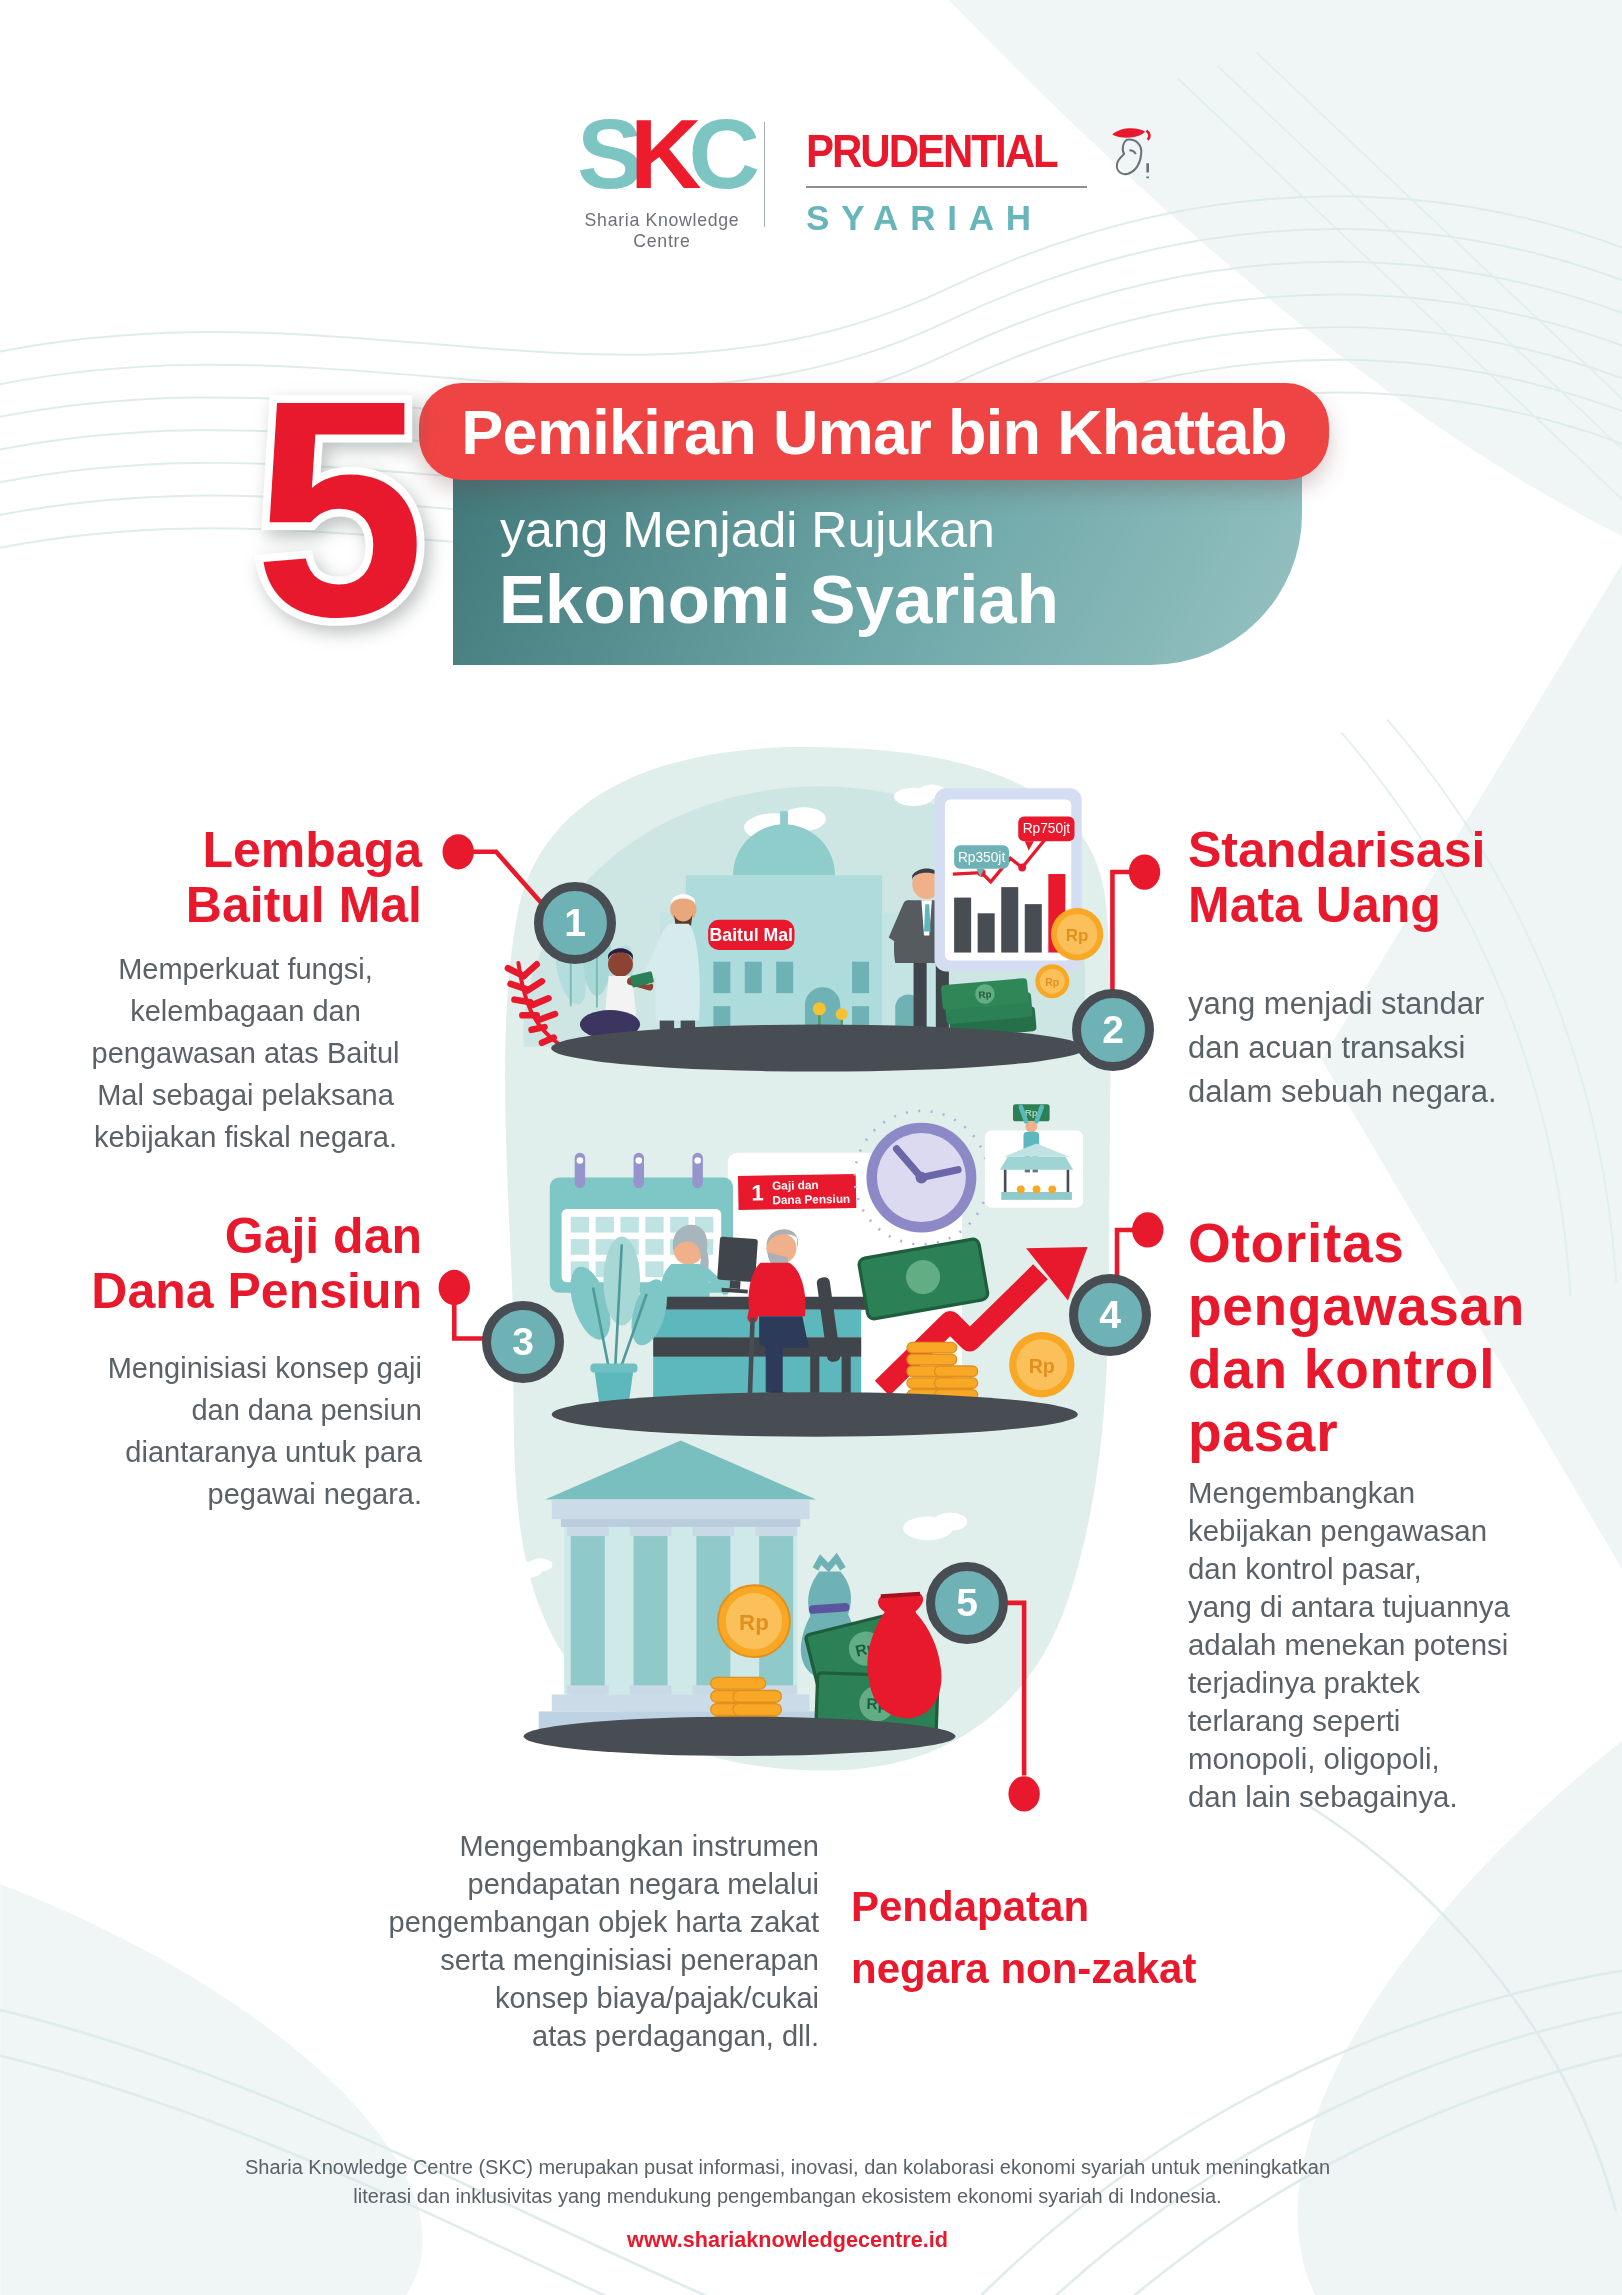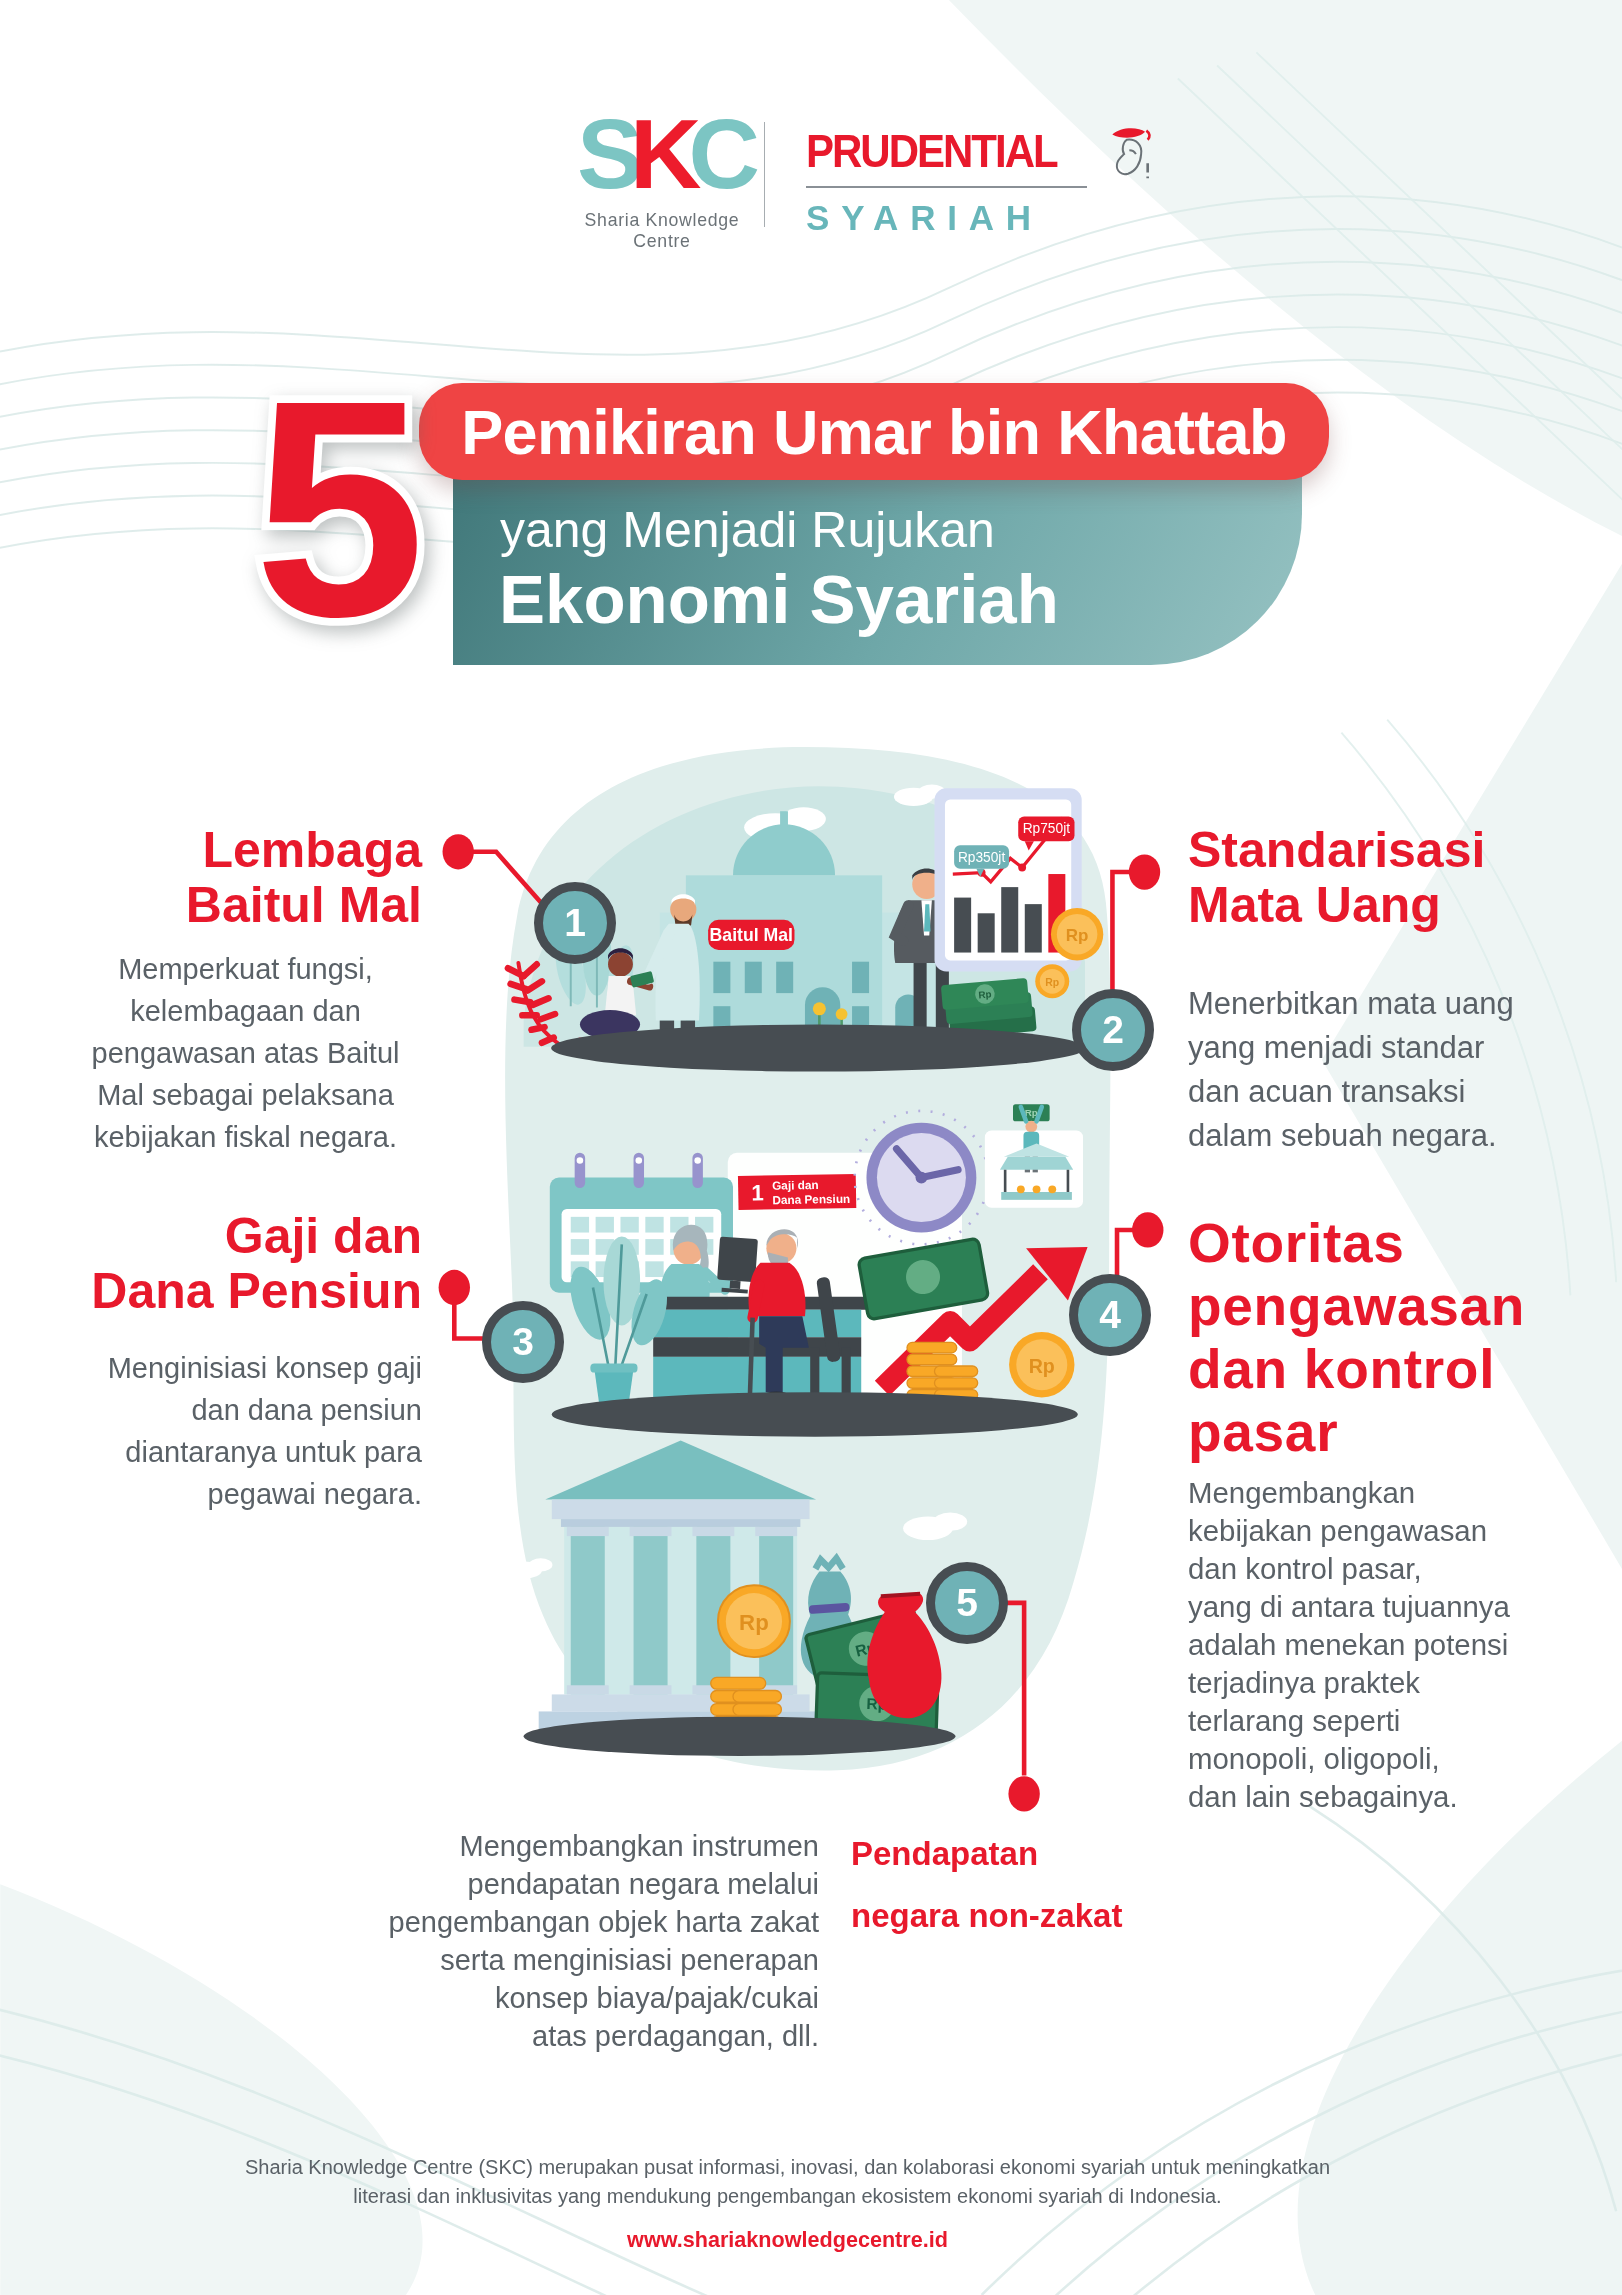--- a/index.html
+++ b/index.html
@@ -41,21 +41,21 @@
   .sec-body{position:absolute;z-index:3;color:#5a6167;font-size:29px;line-height:42px;}
   #t1{left:69px;top:823px;width:353px;text-align:right;}
   #b1{left:69px;top:948px;width:353px;text-align:center;}
   #t2{left:1188px;top:823px;width:419px;}
   #b2{left:1188px;top:982px;width:419px;font-size:31px;line-height:44px;}
   #t3{left:69px;top:1209px;width:353px;text-align:right;}
   #b3{left:69px;top:1331px;width:353px;}
   #t4{left:1188px;top:1212px;width:432px;font-size:55px;line-height:63px;letter-spacing:0.7px;}
   #b4{left:1188px;top:1474px;width:432px;font-size:29.4px;line-height:38px;}
   #b5{left:366px;top:1827px;width:453px;text-align:right;font-size:29px;line-height:38px;}
-  #t5{left:851px;top:1823px;width:510px;font-size:33px;line-height:62px;}
+  #t5{left:851px;top:1876px;width:510px;font-size:42px;line-height:62px;}
   
   .numc{position:absolute;z-index:4;width:64px;height:64px;border-radius:50%;background:#6fb2b6;
         border:9.8px solid #474d52;box-sizing:content-box;color:#fff;font-size:39px;font-weight:bold;
         display:flex;align-items:center;justify-content:center;}
   #numc1{left:534px;top:882px;}
   #numc2{left:1072px;top:989px;}
   #numc3{left:482px;top:1301px;}
   #numc4{left:1069px;top:1274px;}
   #numc5{left:926px;top:1562px;}
   
@@ -507,21 +507,20 @@
     <div>pengawasan atas Baitul</div>
     <div>Mal sebagai pelaksana</div>
     <div>kebijakan fiskal negara.</div>
   </div>
 
   <div id="t2" class="sec-title">
     <div>Standarisasi</div>
     <div>Mata Uang</div>
   </div>
   <div id="b2" class="sec-body">
-    <div>Menerbitkan mata uang</div>
     <div>yang menjadi standar</div>
     <div>dan acuan transaksi</div>
     <div>dalam sebuah negara.</div>
   </div>
 
   <div id="t3" class="sec-title">
     <div>Gaji dan</div>
     <div>Dana Pensiun</div>
   </div>
   <div id="b3" class="sec-body" style="text-align:right;margin-top:16px;">

